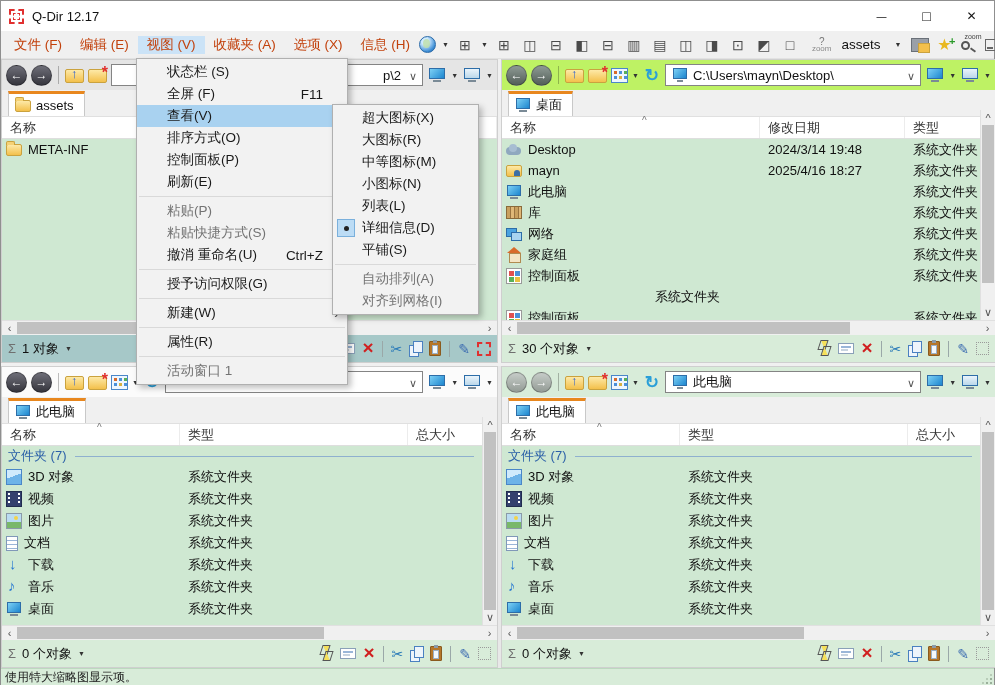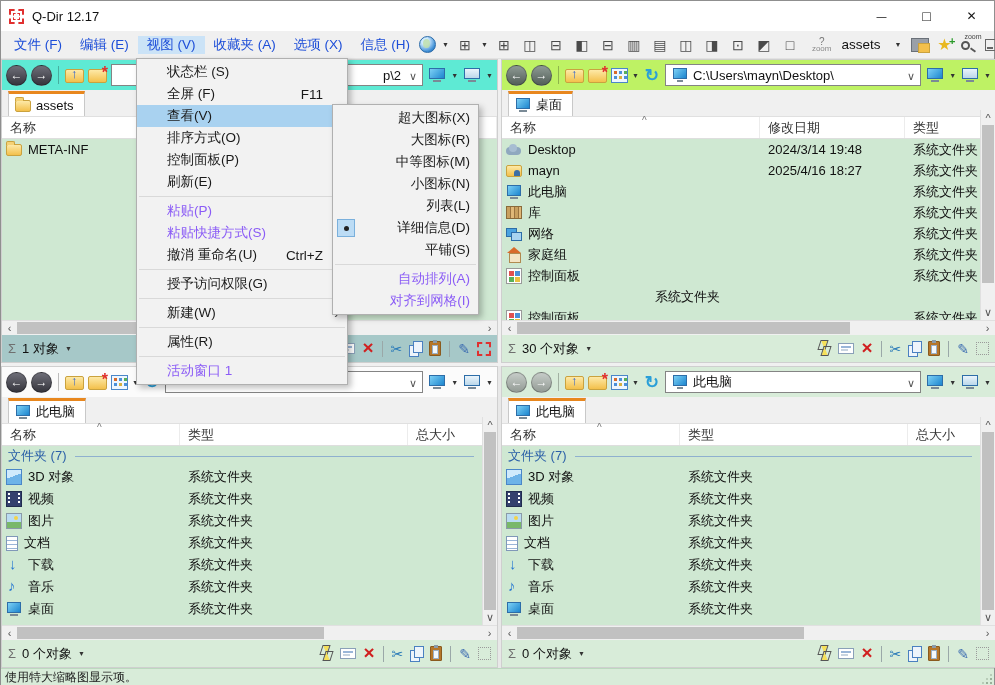--- a/index.html
+++ b/index.html
@@ -12,21 +12,21 @@
   .appicon::before{content:"";position:absolute;inset:2px;border:1px dashed #e03030;}
   .title{font-size:13px;color:#111;}
   .wbtns{margin-left:auto;display:flex;height:30px;}
   .wbtn{width:45px;height:30px;display:flex;align-items:center;justify-content:center;font-size:13px;color:#111;}
   .wc-min::before{content:"—";font-size:10px;}
   .wc-max::before{content:"□";font-size:14px;}
   .wc-close::before{content:"✕";font-size:12px;}
 
   
   .menubar{height:28px;background:#f0f0f0;display:flex;align-items:center;padding:0 4px;flex:none;border-bottom:1px solid #e2e2e2;}
-  .mb-item{font-size:13.5px;color:#1d4ed8;padding:0 9px;white-space:nowrap;}
+  .mb-item{font-size:13.5px;color:#c2410c;padding:0 9px;white-space:nowrap;}
   .mb-item.active{background:#cbe3f7;}
   .mb-right{margin-left:auto;display:flex;align-items:center;gap:6px;padding-right:4px;}
   .globe{width:17px;height:17px;border-radius:50%;background:radial-gradient(circle at 35% 30%,#cfeaff 0 25%,#3f8fd6 70%,#1d5fa8);border:1px solid #2a6aa8;position:relative;}
   .globe::before{content:"";position:absolute;left:3px;top:2px;width:7px;height:9px;border-radius:50%;background:#bfe0a8;opacity:.8;}
   .dd{font-size:7px;color:#333;}
   .lay{width:20px;height:18px;display:flex;align-items:center;justify-content:center;font-size:14px;color:#4a4a4a;}
   .inet{display:flex;flex-direction:column;align-items:center;color:#8a8a8a;font-size:8px;line-height:7px;margin-left:6px;}
   .inet .q{font-size:10px;color:#777;}
   .assets-dd{display:flex;align-items:center;gap:14px;font-size:13.5px;color:#111;margin:0 4px;}
   .tb-print{width:18px;height:14px;background:#9aa0a8;border:1px solid #6a7078;position:relative;}
@@ -41,21 +41,21 @@
   .tb-minwin{width:14px;height:12px;border:1px solid #666;position:relative;margin-left:2px;}
   .tb-minwin::after{content:"";position:absolute;left:1px;bottom:1px;width:6px;height:2px;background:#666;}
 
   
   .main{flex:none;display:grid;grid-template-columns:497px 3px 495px;grid-template-rows:304px 3px 302px;background:#e8e8e8;}
   .splitv,.splith{background:#f0f0f0;}
 
   
   .pane{position:relative;background:#fff;display:flex;flex-direction:column;overflow:hidden;border:1px solid #cfcfcf;}
   .ptoolbar{height:30px;flex:none;display:flex;align-items:center;gap:4px;padding:0 4px;}
-  .pane.tl .ptoolbar{background:#5eead4;}
+  .pane.tl .ptoolbar{background:#e5e5e5;}
   .pane.tr .ptoolbar{background:#bef264;}
   .pane.bl .ptoolbar{background:#fbfbfb;}
   .pane.br .ptoolbar{background:#d8ecd9;}
   .navbtn{width:21px;height:21px;border-radius:50%;color:#fff;display:flex;align-items:center;justify-content:center;font-size:12px;flex:none;border:1px solid rgba(0,0,0,.25);}
   .pane.tl .navbtn,.pane.bl .navbtn{background:linear-gradient(#6e6e78,#35353d);}
   .pane.tr .navbtn{background:linear-gradient(#8e9a94,#525e58);}
   .pane.br .navbtn{background:linear-gradient(#c6ccc8,#939b95);}
   .g-back::before{content:"←";}
   .g-fwd::before{content:"→";}
   .tsep{width:1px;height:18px;background:rgba(0,0,0,.25);margin:0 2px;flex:none;}
@@ -142,23 +142,23 @@
   
   .appstatus{height:18px;flex:none;background:#d8ecd9;border-top:1px solid #bcd8bf;font-size:12px;color:#222;display:flex;align-items:center;padding:0 4px;position:relative;}
   .grip{position:absolute;right:2px;bottom:2px;width:10px;height:10px;}
   .grip::before{content:"";position:absolute;right:0;bottom:0;width:2px;height:2px;background:#9ab09a;box-shadow:-4px 0 0 #9ab09a,0 -4px 0 #9ab09a,-4px -4px 0 #b8ccb8,-8px 0 0 #b8ccb8,0 -8px 0 #b8ccb8;}
 
   
   .popup{position:absolute;background:#f2f2f2;border:1px solid #b0b0b0;box-shadow:3px 3px 6px rgba(0,0,0,.25);z-index:100;padding:2px 0;}
   .menu-view{left:135px;top:57px;width:212px;}
   .submenu-view{left:331px;top:103px;width:147px;}
   .mi{height:22px;display:flex;align-items:center;font-size:13.5px;color:#1a1a1a;padding:0 8px 0 30px;position:relative;}
-  .submenu-view .mi{padding-left:29px;justify-content:flex-end;}
+  .submenu-view .mi{padding-left:29px;}
   .mi.hl{background:#a9d2f0;}
-  .mi.dis{color:#8b5cf6;}
+  .mi.dis{color:#737373;}
   .mi-sc{margin-left:auto;padding-right:16px;}
   .mi-arrow{position:absolute;right:8px;font-size:11px;color:#444;}
   .mi-arrow::before{content:"›";font-size:14px;}
   .msep{height:1px;background:#d9d9d9;margin:3px 2px;}
   .radiobox{position:absolute;left:4px;top:2px;width:18px;height:18px;background:#bcdcf5;border:1px solid #7ab0dc;display:flex;align-items:center;justify-content:center;}
   .radiobox::before{content:"";width:5px;height:5px;border-radius:50%;background:#222;}
 
   
   .fi{width:16px;height:16px;position:relative;flex:none;display:inline-block;}
   .ic-folder{height:12px;margin-top:2px;background:linear-gradient(#fde9a7,#f3c04b);border:1px solid #caa23e;border-radius:2px;}

